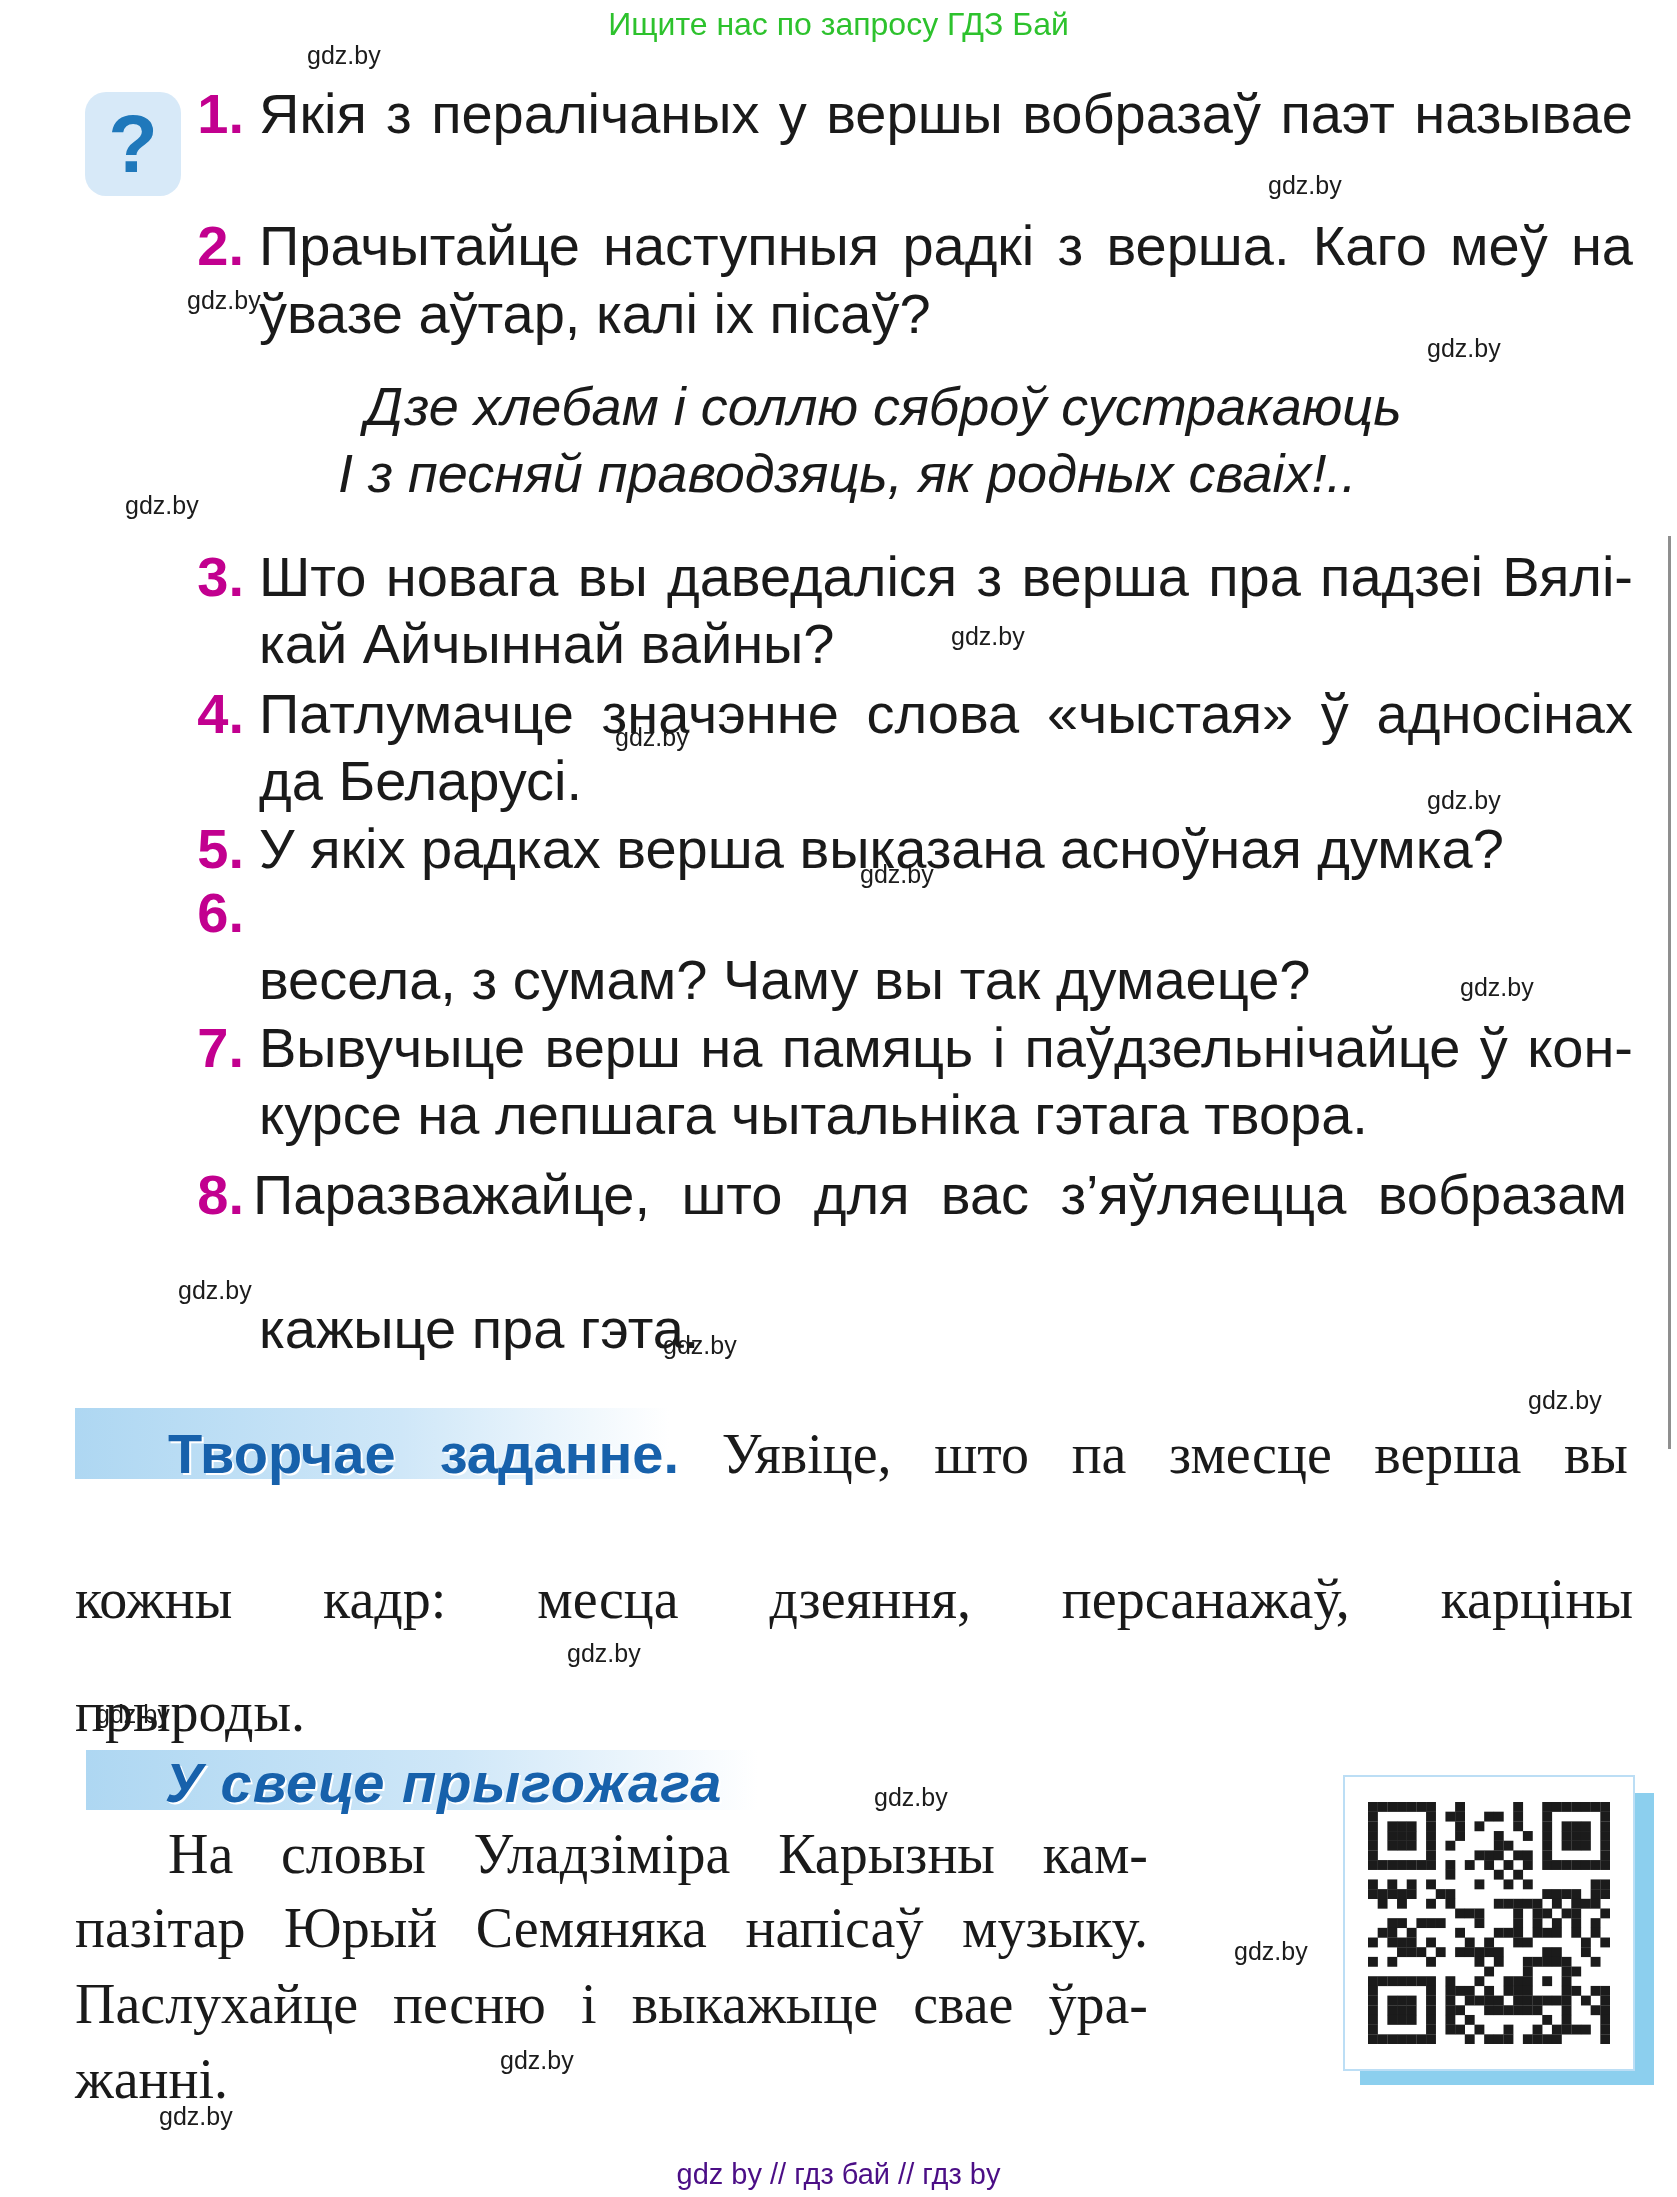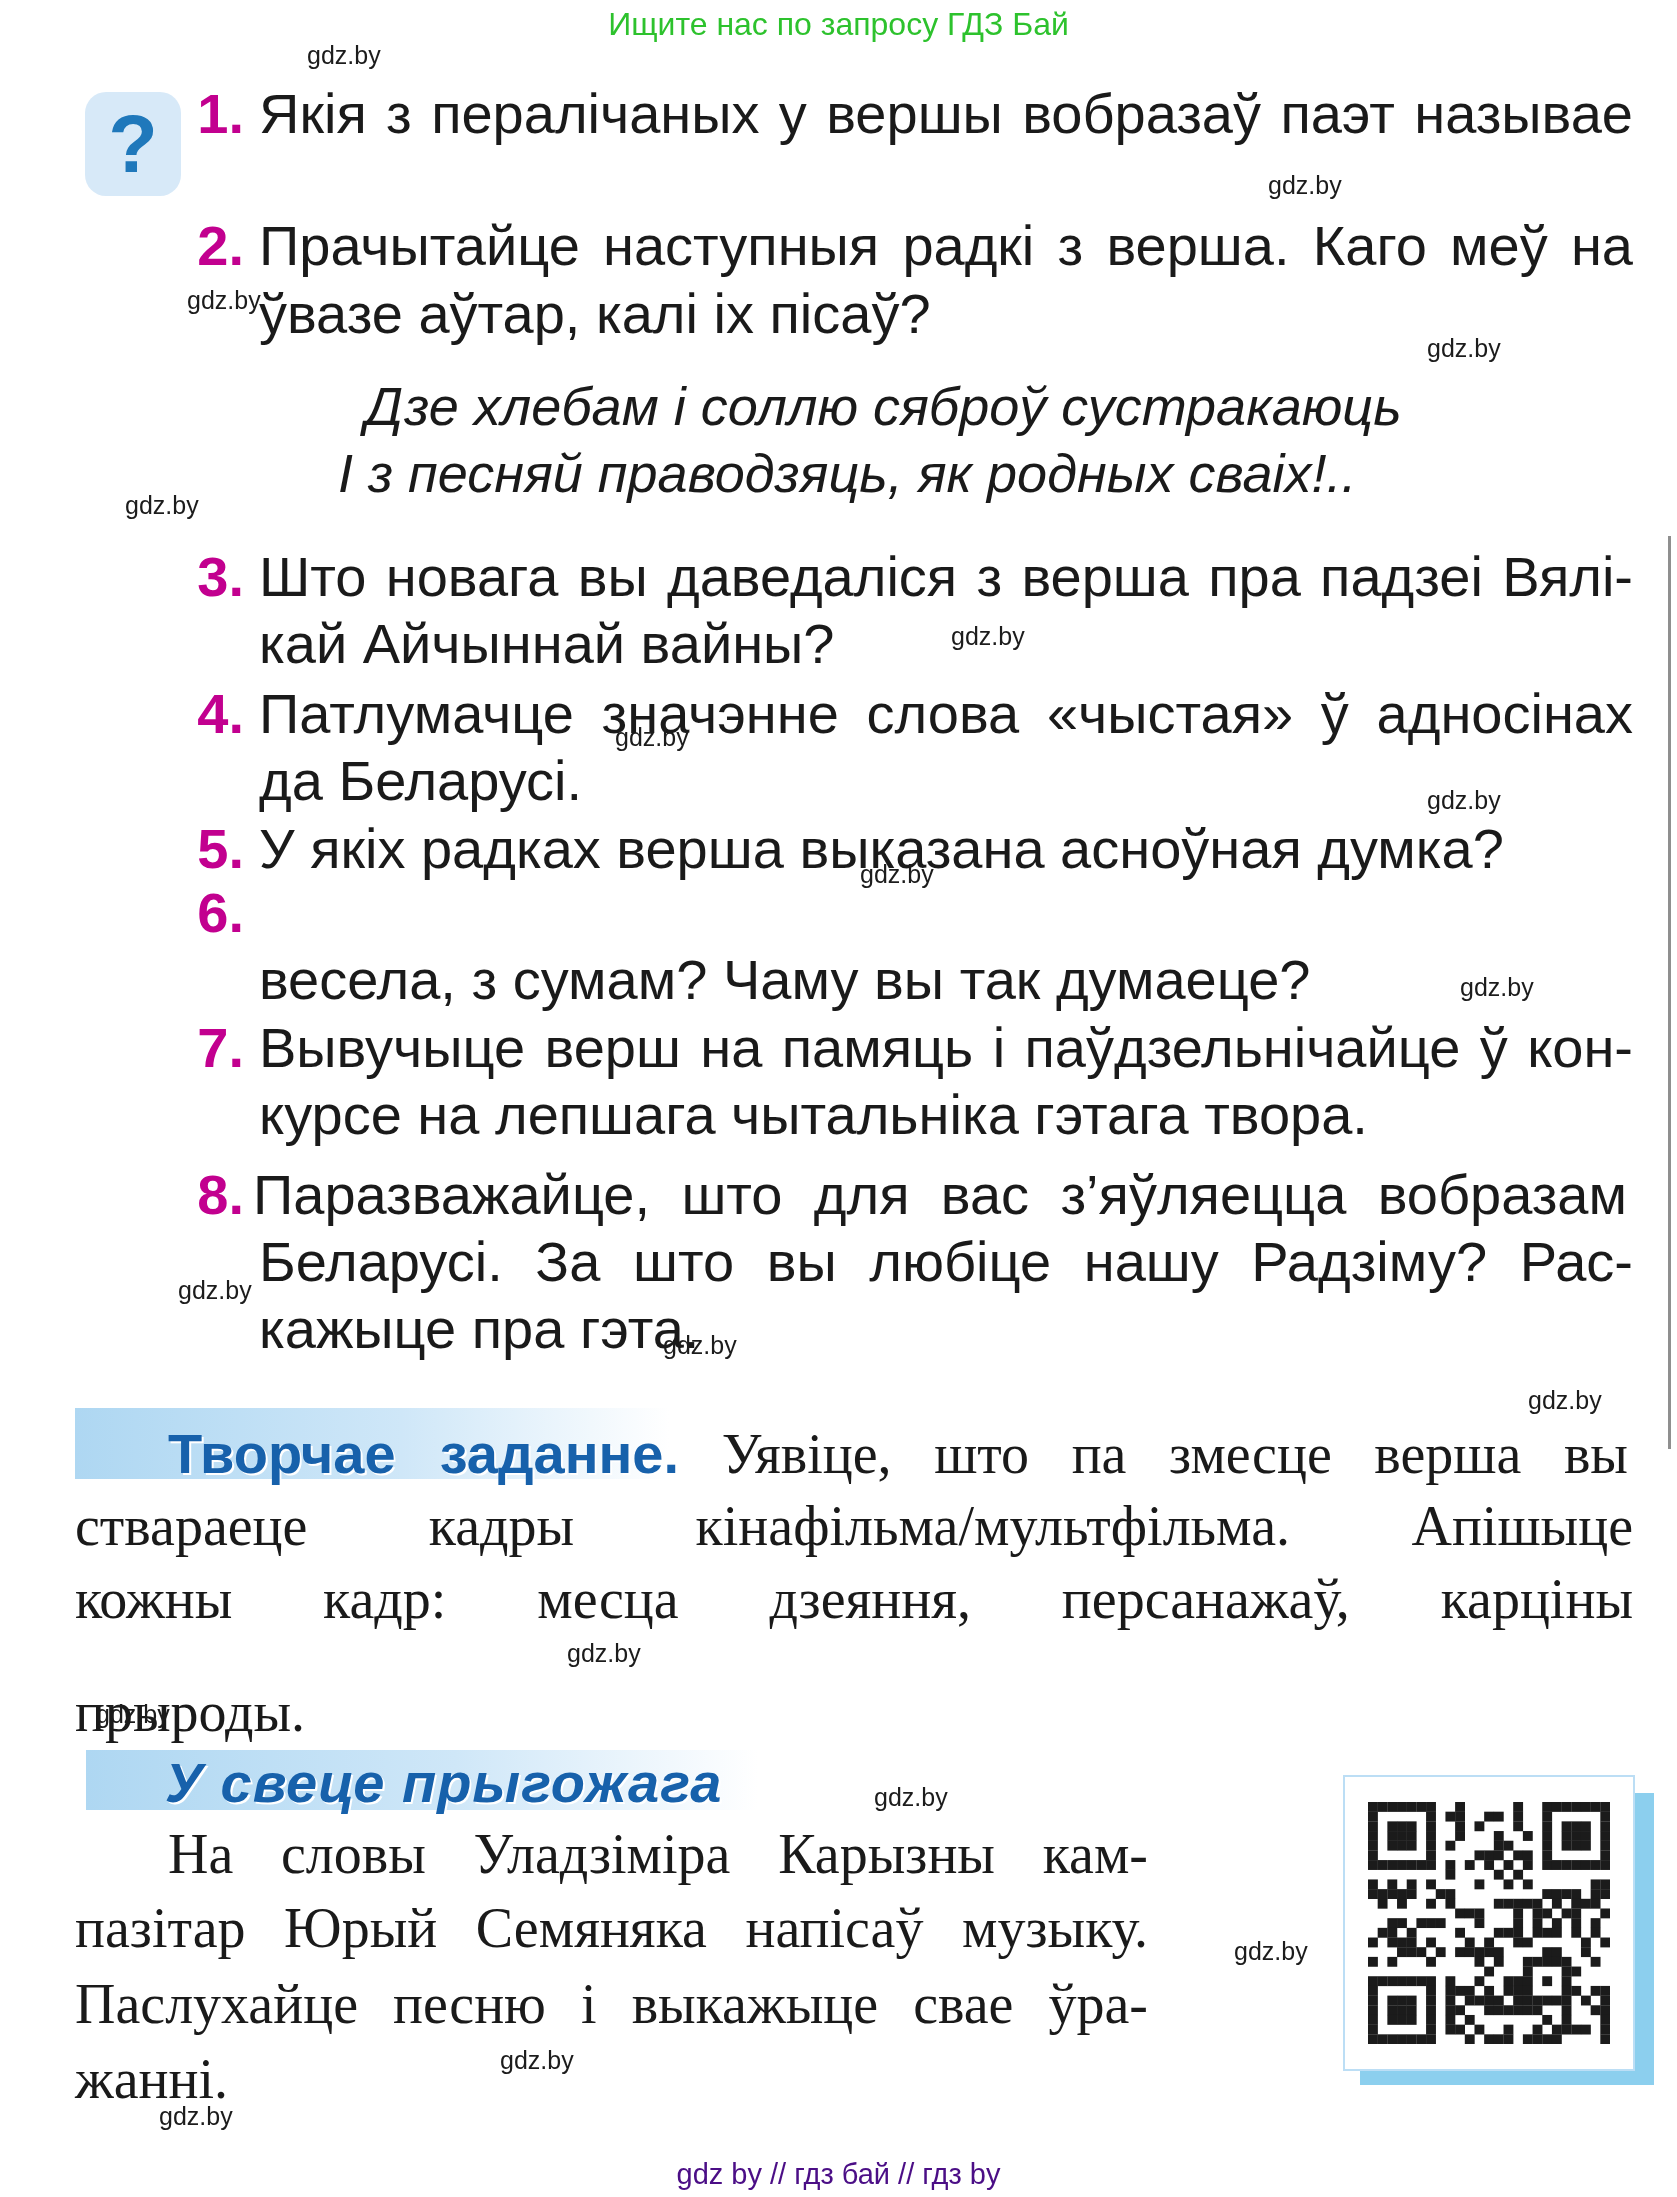--- a/index.html
+++ b/index.html
@@ -388,27 +388,25 @@
     <div class="abs qline" style="left: 259px; top: 747px; width: auto;">да Беларусі.</div>
     <div class="abs qnum" style="left: 188px; top: 680px; width: 56px;">4.</div>
     <div class="abs qline" style="left: 259px; top: 815px; width: auto;">У якіх радках верша выказана асноўная думка?</div>
     <div class="abs qnum" style="left: 188px; top: 815px; width: 56px;">5.</div>
     <div class="abs qline" style="left: 259px; top: 946px; width: auto;">весела, з сумам? Чаму вы так думаеце?</div>
     <div class="abs qnum" style="left: 188px; top: 879px; width: 56px;">6.</div>
     <div class="abs qline just" style="left: 259px; top: 1014px; width: 1374px;">Вывучыце верш на памяць і паўдзельнічайце ў кон-</div>
     <div class="abs qline" style="left: 259px; top: 1081px; width: auto;">курсе на лепшага чытальніка гэтага твора.</div>
     <div class="abs qnum" style="left: 188px; top: 1014px; width: 56px;">7.</div>
     <div class="abs qline just" style="left: 253px; top: 1161px; width: 1374px;">Паразважайце, што для вас з’яўляецца вобразам</div>
-    <div class="abs qline just" style="left: 259px; top: 1228px; width: 1374px;">Беларусі. За што вы любіце нашу Радзіму? Рас-</div>
     <div class="abs qline" style="left: 259px; top: 1295px; width: auto;">кажыце пра гэта.</div>
     <div class="abs qnum" style="left: 188px; top: 1161px; width: 56px;">8.</div>
     <div class="abs verse" style="left: 365px; top: 374px;">Дзе хлебам і соллю сяброў сустракаюць</div>
     <div class="abs verse" style="left: 338px; top: 441px;">І з песняй праводзяць, як родных сваіх!..</div>
     <div class="abs serifline just" style="left: 168px; top: 1420px; width: 1460px;"><span class="bluehead" style="font-size:56px;">Творчае заданне.</span> <span>Уявіце, што па змесце верша вы</span></div>
-    <div class="abs serifline just" style="left: 75px; top: 1493px; width: 1558px;">ствараеце кадры кінафільма/мультфільма. Апішыце</div>
     <div class="abs serifline just" style="left: 75px; top: 1566px; width: 1558px;">кожны кадр: месца дзеяння, персанажаў, карціны</div>
     <div class="abs serifline" style="left: 75px; top: 1639px; width: auto; margin-top: 40px;">прыроды.</div>
     <div class="abs serifline just" style="left: 75px; top: 1821px; width: 1073px; text-indent: 93px;">На словы Уладзіміра Карызны кам-</div>
     <div class="abs serifline just" style="left: 75px; top: 1895px; width: 1073px;">пазітар Юрый Семяняка напісаў музыку.</div>
     <div class="abs serifline just" style="left: 75px; top: 1971px; width: 1073px;">Паслухайце песню і выкажыце свае ўра-</div>
     <div class="abs serifline" style="left: 75px; top: 2046px; width: auto;">жанні.</div>
     <div class="abs wm" style="left: 307px; top: 43px;">gdz.by</div>
     <div class="abs wm" style="left: 1268px; top: 173px;">gdz.by</div>
     <div class="abs wm" style="left: 187px; top: 288px;">gdz.by</div>
     <div class="abs wm" style="left: 1427px; top: 336px;">gdz.by</div>

